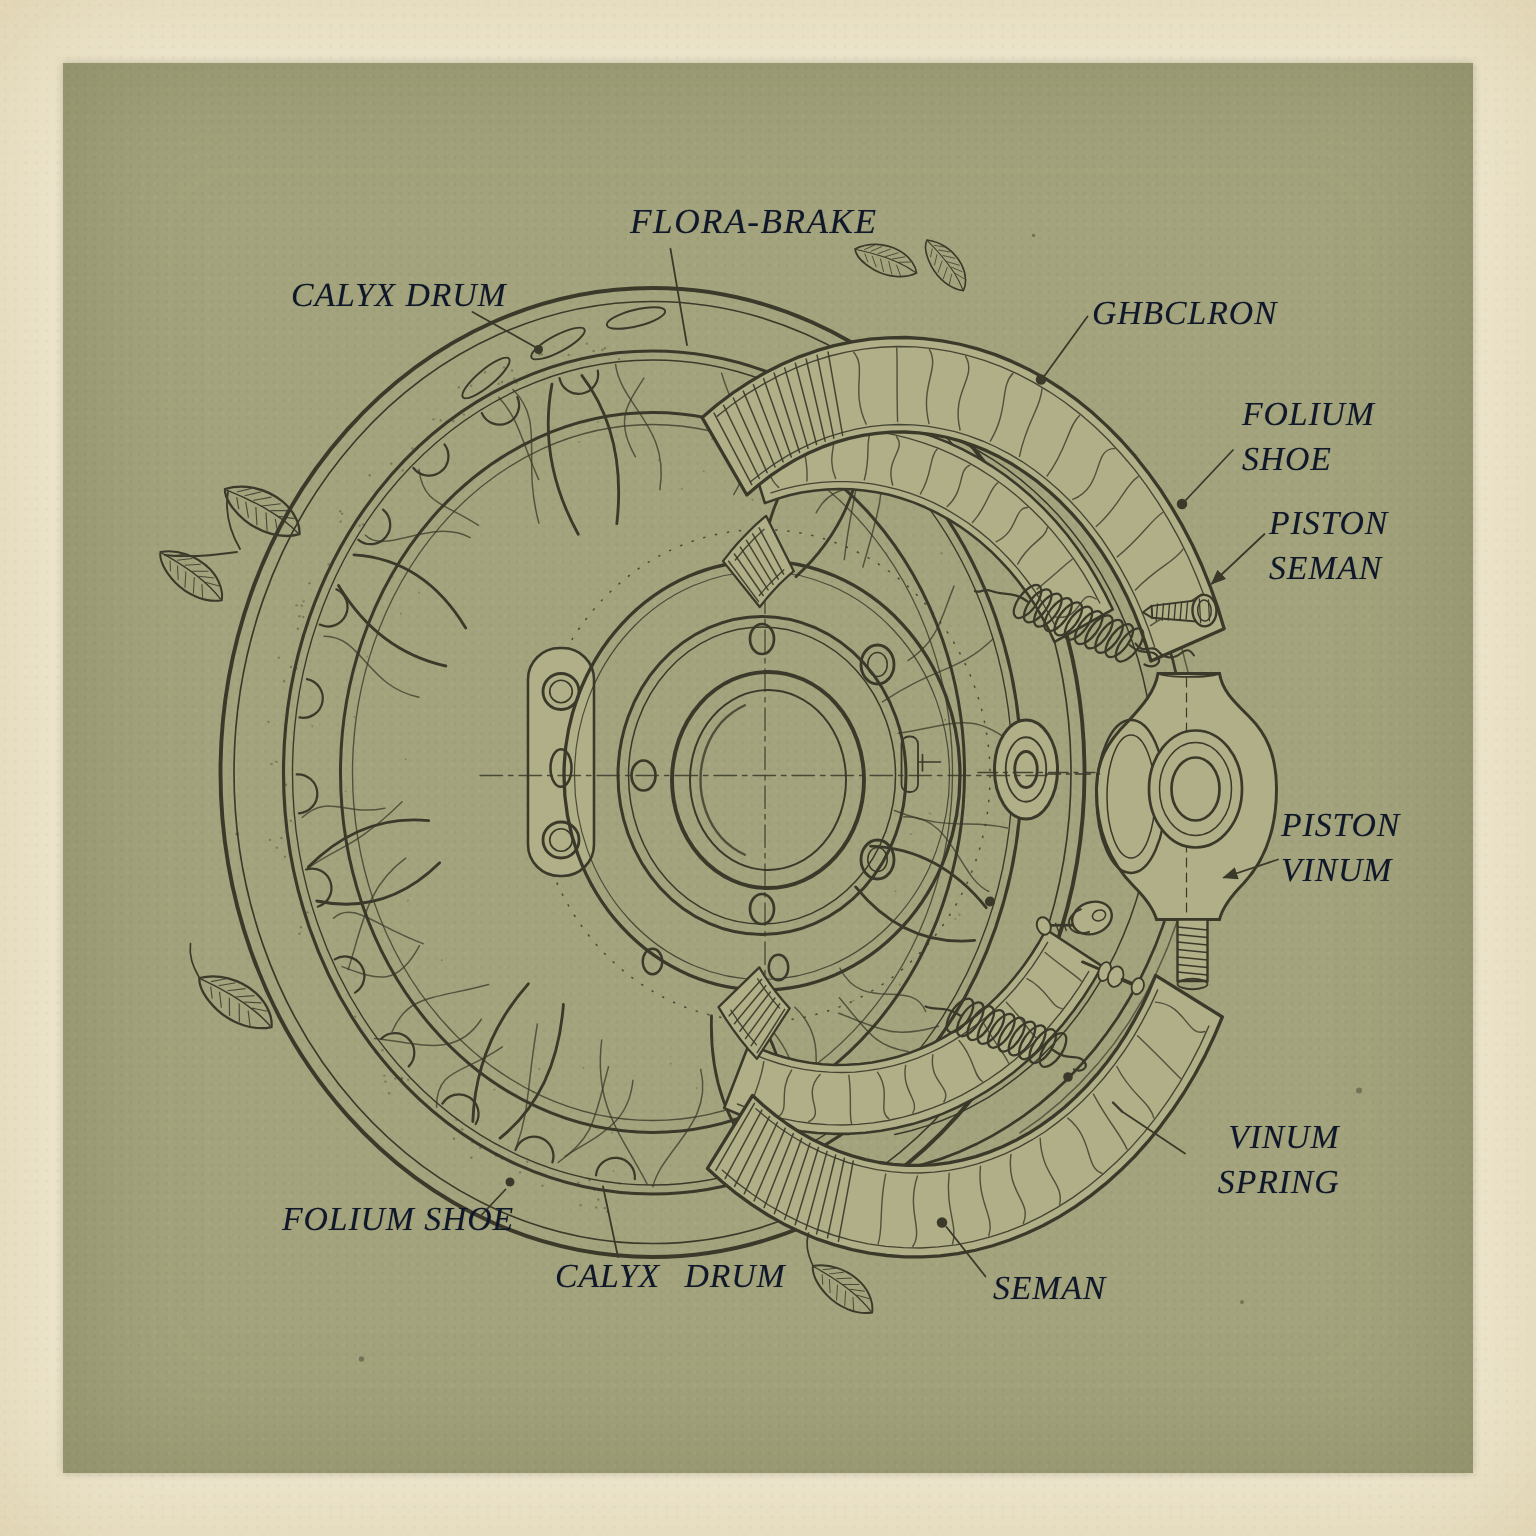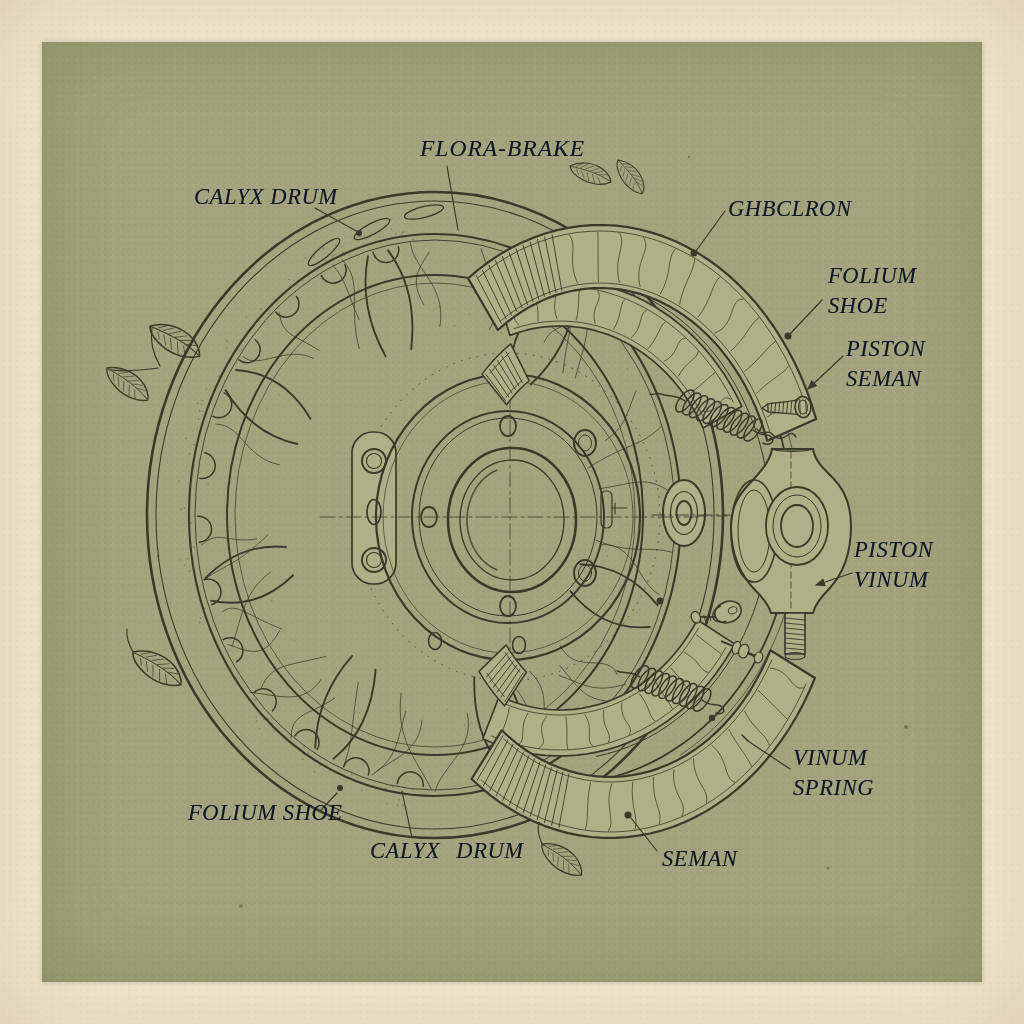--- a/index.html
+++ b/index.html
@@ -520,16 +520,16 @@
       <circle cx="689" cy="157" r="1.2" fill="#3a392a" opacity="0.45"></circle>
     </g>
 </svg>
 
 <div class="lbl title" style="left:420px;top:133px;">FLORA-BRAKE</div>
 <div class="lbl" style="left:194px;top:182px;">CALYX DRUM</div>
 <div class="lbl" style="left:728px;top:194px;">GHBCLRON</div>
 <div class="lbl wrap" style="left:828px;top:261px;width:112px;">FOLIUM SHOE</div>
 <div class="lbl wrap" style="left:846px;top:334px;width:100px;">PISTON SEMAN</div>
 <div class="lbl wrap" style="left:854px;top:535px;width:105px;">PISTON VINUM</div>
-<div class="lbl wrap" style="left:793px;top:743px;width:100px;">VINUM SPRING</div>
+<div class="lbl wrap" style="left:793px;top:743px;width:100px;text-align:right;">VINUM SPRING</div>
 <div class="lbl" style="left:662px;top:844px;">SEMAN</div>
 <div class="lbl" style="left:188px;top:798px;">FOLIUM SHOE</div>
 <div class="lbl widegap" style="left:370px;top:836px;">CALYX DRUM</div>
 
 </body></html>

